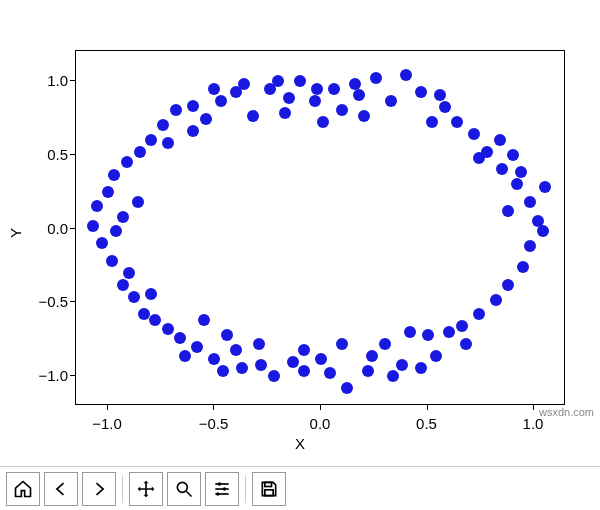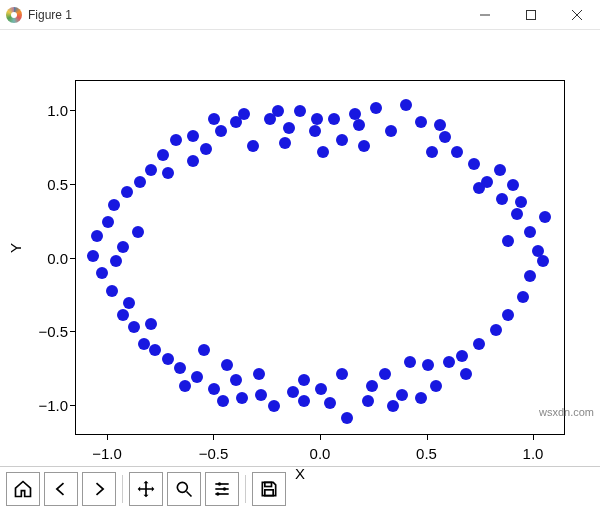--- a/index.html
+++ b/index.html
@@ -143,41 +143,20 @@
     right: 6px;
     bottom: 48px;
     font-size: 11px;
     color: #888;
   }
 </style>
 </head>
 <body>
 
 <div class="window">
-  <div class="titlebar">
-    <div class="app-icon"></div>
-    <div class="title">Figure 1</div>
-    <div class="spacer"></div>
-    <div class="win-btn">
-      <svg width="10" height="10">
-          <line x1="0" y1="5" x2="10" y2="5" stroke="#333" stroke-width="1"></line>
-        </svg>
-    </div>
-    <div class="win-btn">
-      <svg width="10" height="10">
-          <rect x="0.5" y="0.5" width="9" height="9" fill="none" stroke="#333" stroke-width="1"></rect>
-        </svg>
-    </div>
-    <div class="win-btn">
-      <svg width="10" height="10">
-          <line x1="0" y1="0" x2="10" y2="10" stroke="#333" stroke-width="1"></line>
-          <line x1="10" y1="0" x2="0" y2="10" stroke="#333" stroke-width="1"></line>
-        </svg>
-    </div>
-  </div>
 
   <div class="plot-area">
     <div class="ylabel">Y</div>
     <div class="xlabel">X</div>
     <div class="axes" id="axes">
         <div class="point" style="left: 17.0435px; top: 174.542px;"></div>
         <div class="point" style="left: 21.3043px; top: 155.312px;"></div>
         <div class="point" style="left: 25.5652px; top: 192.292px;"></div>
         <div class="point" style="left: 31.9565px; top: 140.521px;"></div>
         <div class="point" style="left: 36.2174px; top: 210.042px;"></div>

